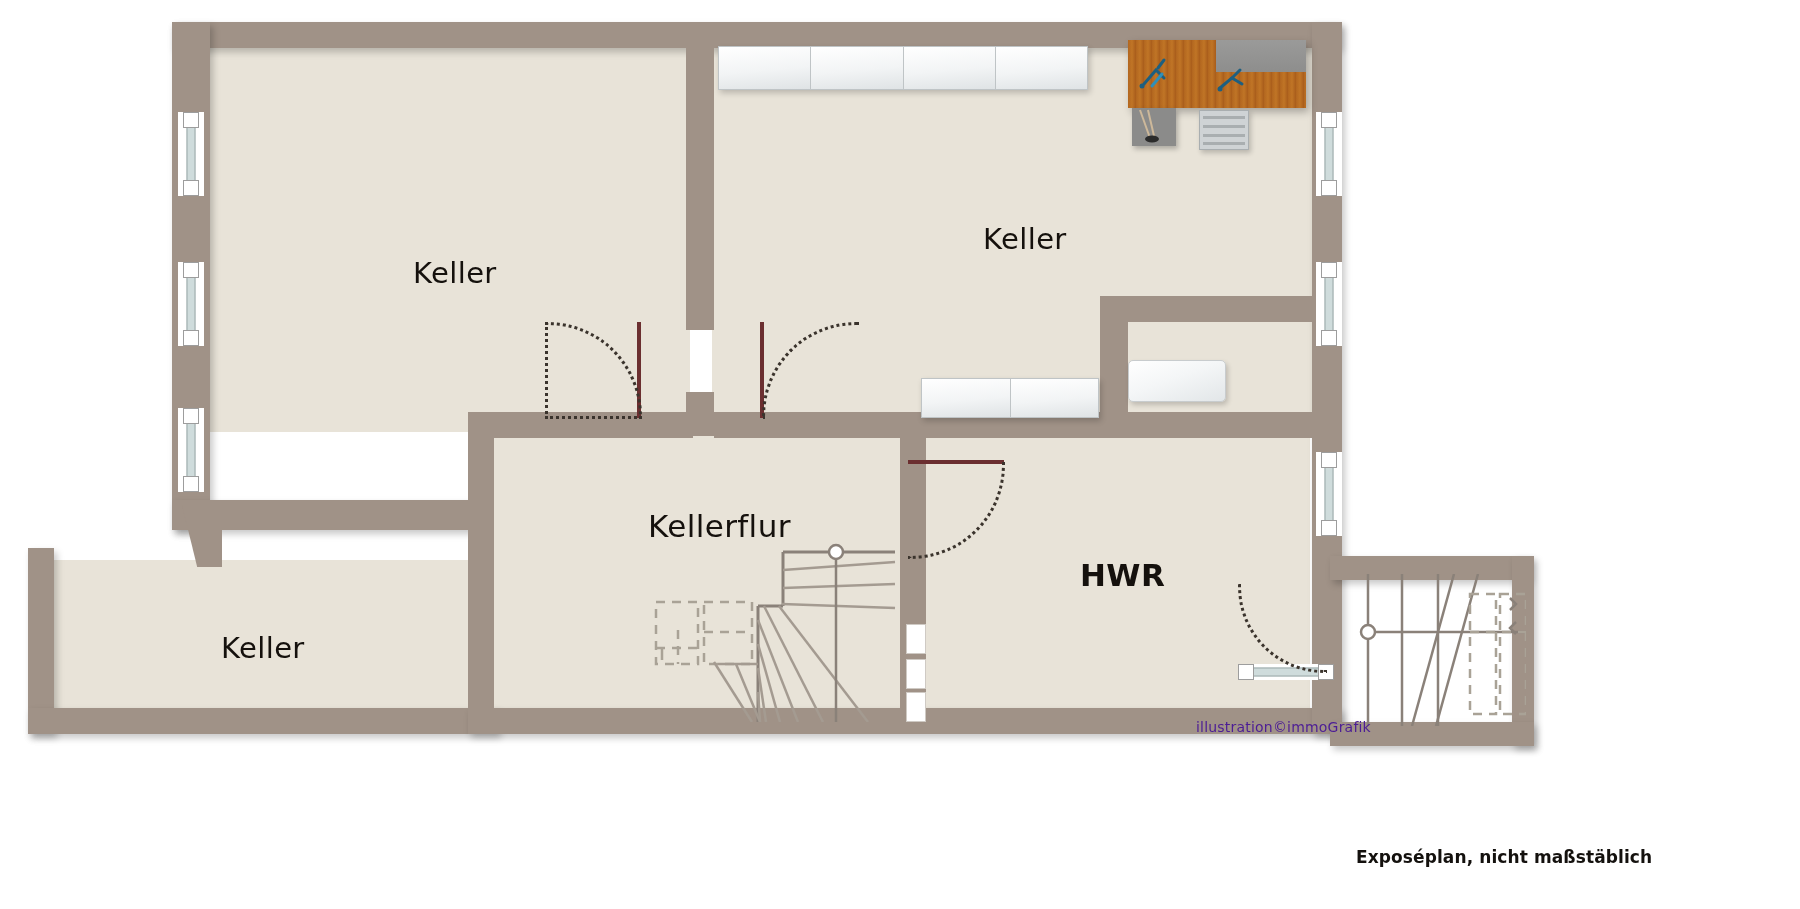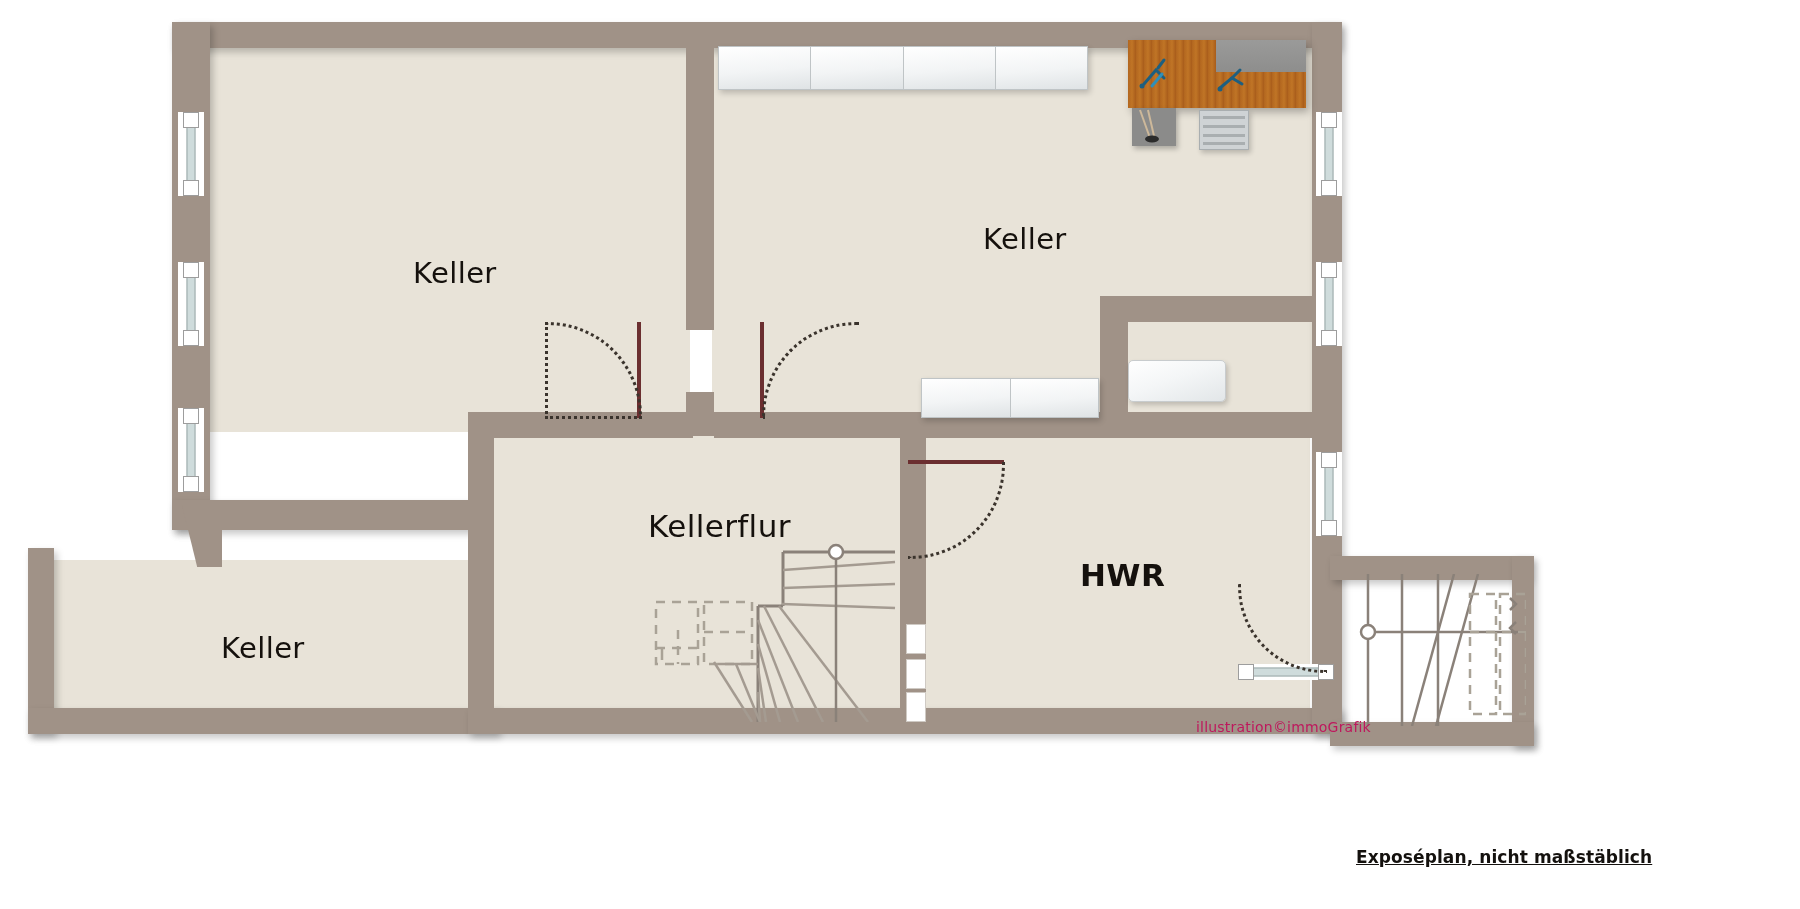--- a/index.html
+++ b/index.html
@@ -57,21 +57,21 @@
           box-shadow:2px 3px 5px rgba(0,0,0,.2);}
   .ladder .rung{position:absolute;left:3px;right:3px;height:3px;background:#a9aeb0;}
 
   
   .niche{position:absolute;background:#ffffff;border:1px solid #cfcac4;}
 
   
   .stairsvg{position:absolute;}
 
   
-  .watermark{position:absolute;color:#be185d;font-size:14px;letter-spacing:.2px;
+  .watermark{position:absolute;color:#4c1d95;font-size:14px;letter-spacing:.2px;
              font-family:"DejaVu Sans",sans-serif;white-space:nowrap;}
   .caption{position:absolute;color:#14110e;font-size:17px;font-weight:600;
            letter-spacing:.1px;white-space:nowrap;font-family:"DejaVu Sans",sans-serif;}
 </style>
 </head>
 <body>
 
 <div id="stage">
 
   <div class="floor" style="left:210px;top:32px;width:480px;height:400px;"></div>
@@ -294,15 +294,15 @@
     <circle cx="18" cy="58" r="7" fill="#ffffff" stroke="#8a8179" stroke-width="2.5"></circle>
   </svg>
 
   <div class="rlabel" style="left:413px;top:256px;">Keller</div>
   <div class="rlabel" style="left:983px;top:222px;">Keller</div>
   <div class="rlabel big" style="left:648px;top:508px;">Kellerflur</div>
   <div class="rlabel big" style="left:1080px;top:557px;font-weight:bold;">HWR</div>
   <div class="rlabel" style="left:221px;top:631px;">Keller</div>
 
   <div class="watermark" style="left:1196px;top:719px;">illustration©immoGrafik</div>
-  <div class="caption" style="left:1356px;top:847px;text-decoration:underline;">Exposéplan, nicht maßstäblich</div>
+  <div class="caption" style="left:1356px;top:847px;">Exposéplan, nicht maßstäblich</div>
 
 </div>
 
 </body></html>

